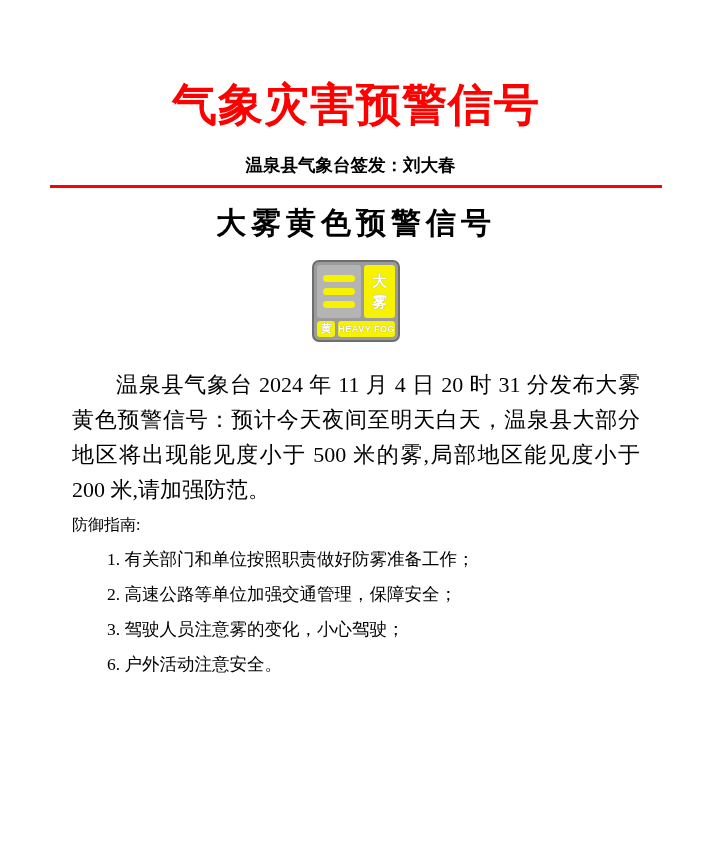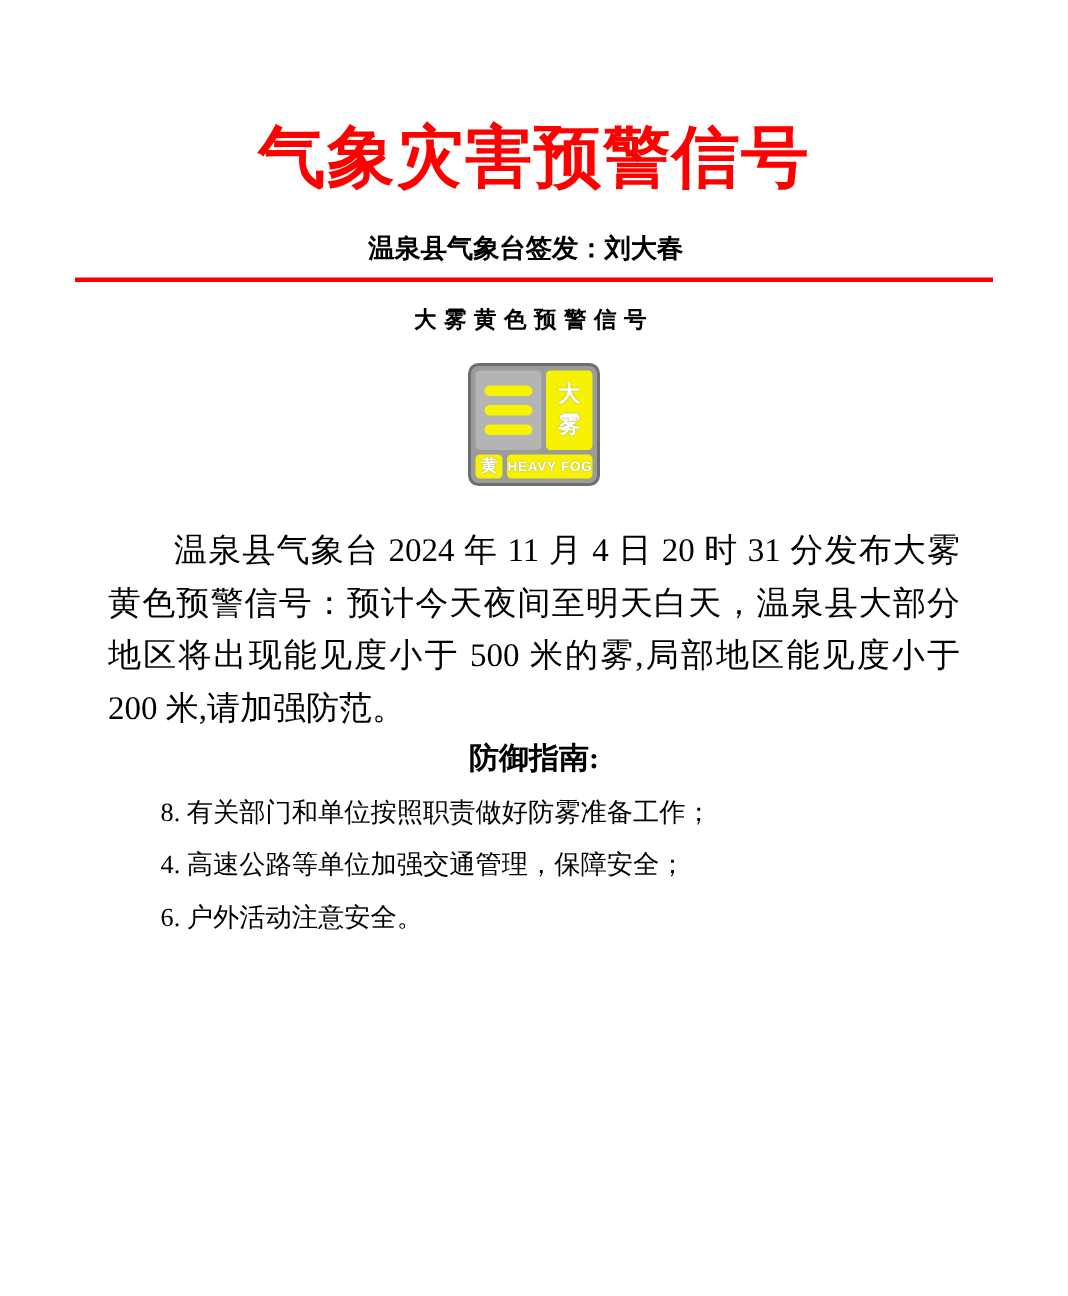--- a/index.html
+++ b/index.html
@@ -37,21 +37,21 @@
   }
   .red-line {
     margin: 8px 50px 0 50px;
     border: none;
     border-top: 3px solid #fe0000;
     height: 0;
   }
   .warning-title {
     margin: 17px 0 0 0;
     text-align: center;
-    font-size: 15px;
+    font-size: 30px;
     font-weight: 700;
     letter-spacing: 5px;
     font-family: "Liberation Sans", sans-serif;
     line-height: 1.2;
   }
   .icon-wrap {
     margin-top: 19px;
     display: flex;
     justify-content: center;
   }
@@ -126,24 +126,23 @@
   }
   .body-text {
     margin: 25px 72px 0 72px;
     font-size: 22px;
     line-height: 35px;
     text-align: justify;
     text-indent: 2em;
   }
   .guide-title {
     margin: 0 72px;
-    font-size: 20px;
+    font-size: 16px;
     line-height: 35px;
-    font-weight: 700;
-    text-align: center;
+    font-weight: 400;
   }
   .guide-item {
     margin: 0 72px;
     font-size: 17.5px;
     line-height: 35px;
     text-indent: 2em;
   }
 </style>
 </head>
 <body>
@@ -179,18 +178,19 @@
         <div class="panel-en">HEAVY FOG</div>
       </div>
     </div>
   </div>
 
   <p class="body-text">温泉县气象台 2024 年 11 月 4 日 20 时 31 分发布大雾黄色预警信号：预计今天夜间至明天白天，温泉县大部分地区将出现能见度小于 500 米的雾,局部地区能见度小于 200 米,请加强防范。</p>
 
   <p class="guide-title">防御指南:</p>
 
   <div>
-    <p class="guide-item">8. 有关部门和单位按照职责做好防雾准备工作；</p>
-    <p class="guide-item">4. 高速公路等单位加强交通管理，保障安全；</p>
+    <p class="guide-item">1. 有关部门和单位按照职责做好防雾准备工作；</p>
+    <p class="guide-item">2. 高速公路等单位加强交通管理，保障安全；</p>
+    <p class="guide-item">3. 驾驶人员注意雾的变化，小心驾驶；</p>
     <p class="guide-item">6. 户外活动注意安全。</p>
   </div>
 
 </div>
 
 </body></html>

